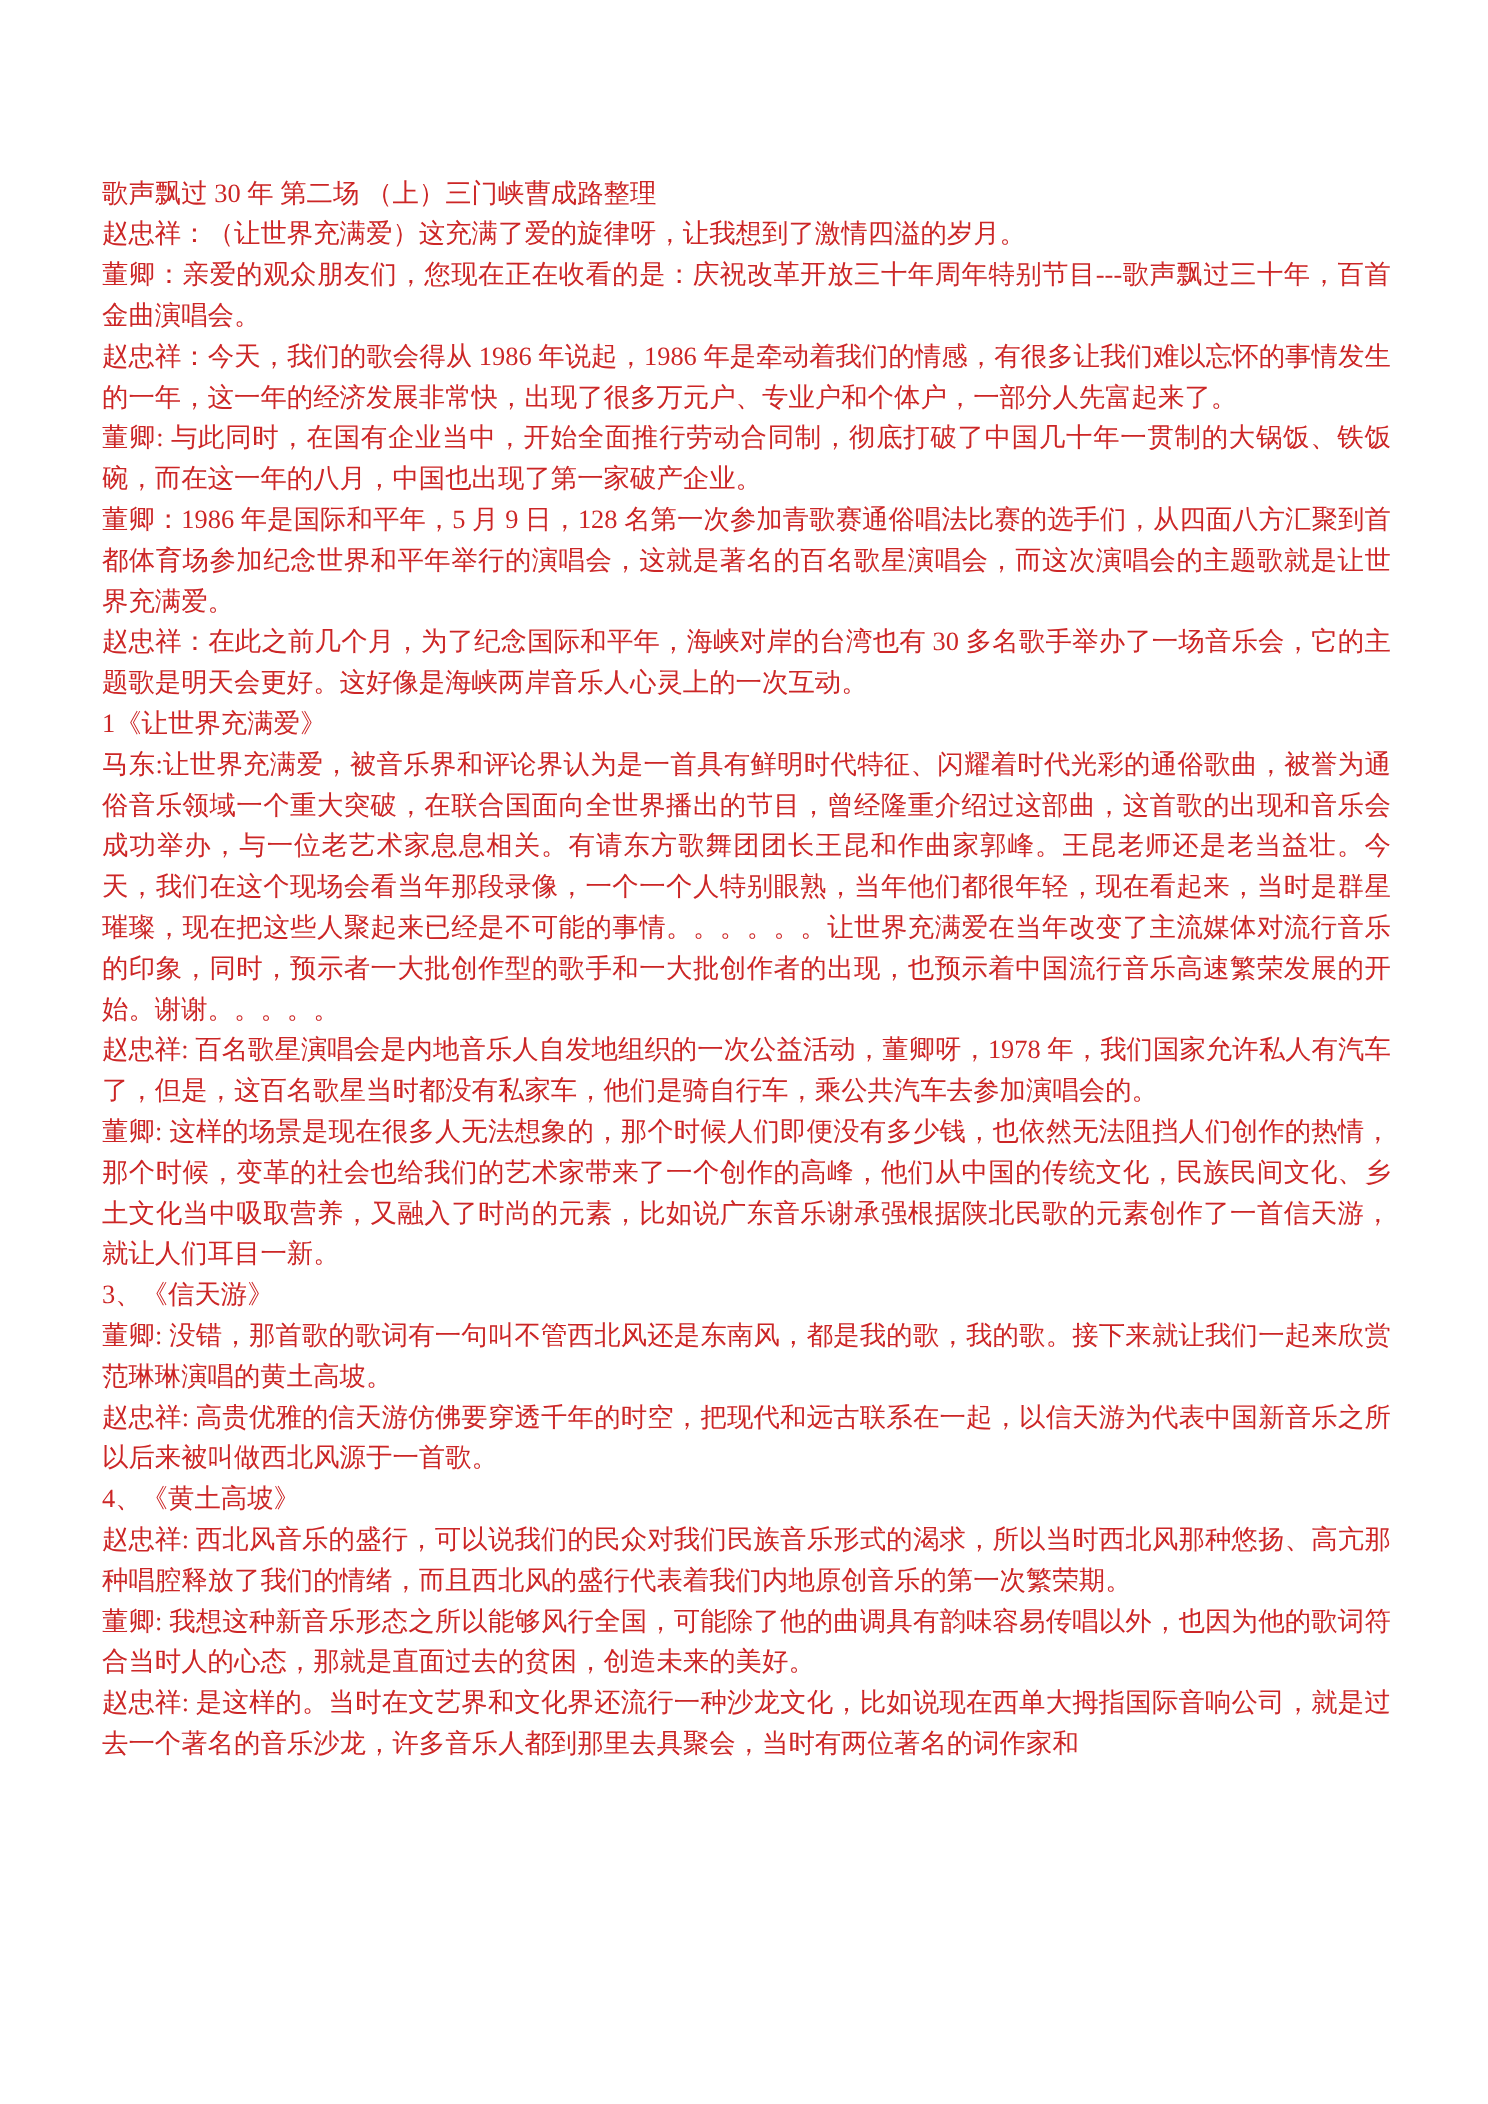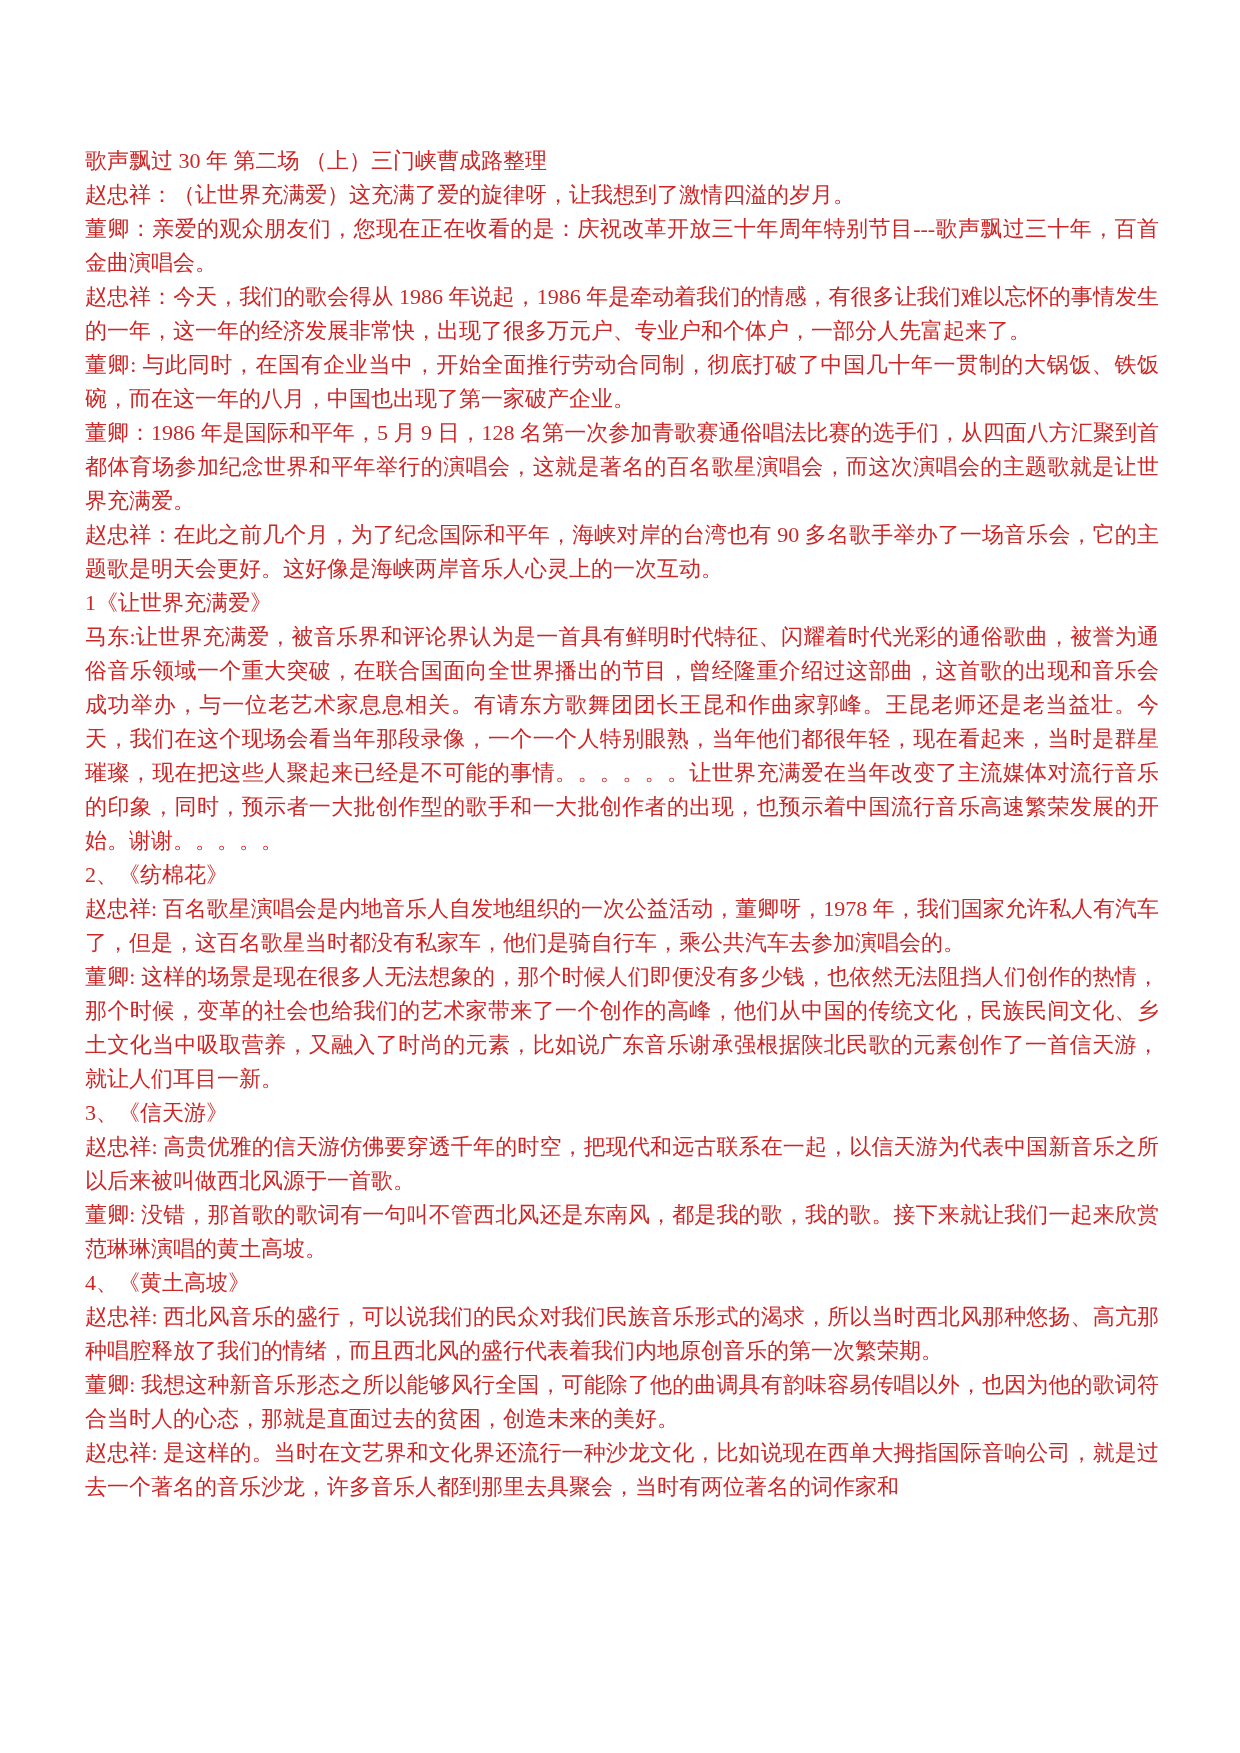--- a/index.html
+++ b/index.html
@@ -33,27 +33,26 @@
 <body>
 
 <main class="doc">
   <p class="line">歌声飘过 30 年 第二场 （上）三门峡曹成路整理</p>
   <div id="paragraphs">
       <p class="line">赵忠祥：（让世界充满爱）这充满了爱的旋律呀，让我想到了激情四溢的岁月。</p>
       <p class="line">董卿：亲爱的观众朋友们，您现在正在收看的是：庆祝改革开放三十年周年特别节目---歌声飘过三十年，百首金曲演唱会。</p>
       <p class="line">赵忠祥：今天，我们的歌会得从 1986 年说起，1986 年是牵动着我们的情感，有很多让我们难以忘怀的事情发生的一年，这一年的经济发展非常快，出现了很多万元户、专业户和个体户，一部分人先富起来了。</p>
       <p class="line">董卿: 与此同时，在国有企业当中，开始全面推行劳动合同制，彻底打破了中国几十年一贯制的大锅饭、铁饭碗，而在这一年的八月，中国也出现了第一家破产企业。</p>
       <p class="line">董卿：1986 年是国际和平年，5 月 9 日，128 名第一次参加青歌赛通俗唱法比赛的选手们，从四面八方汇聚到首都体育场参加纪念世界和平年举行的演唱会，这就是著名的百名歌星演唱会，而这次演唱会的主题歌就是让世界充满爱。</p>
-      <p class="line">赵忠祥：在此之前几个月，为了纪念国际和平年，海峡对岸的台湾也有 90 多名歌手举办了一场音乐会，它的主题歌是明天会更好。这好像是海峡两岸音乐人心灵上的一次互动。</p>
+      <p class="line">赵忠祥：在此之前几个月，为了纪念国际和平年，海峡对岸的台湾也有 30 多名歌手举办了一场音乐会，它的主题歌是明天会更好。这好像是海峡两岸音乐人心灵上的一次互动。</p>
       <p class="line">1《让世界充满爱》</p>
       <p class="line">马东:让世界充满爱，被音乐界和评论界认为是一首具有鲜明时代特征、闪耀着时代光彩的通俗歌曲，被誉为通俗音乐领域一个重大突破，在联合国面向全世界播出的节目，曾经隆重介绍过这部曲，这首歌的出现和音乐会成功举办，与一位老艺术家息息相关。有请东方歌舞团团长王昆和作曲家郭峰。王昆老师还是老当益壮。今天，我们在这个现场会看当年那段录像，一个一个人特别眼熟，当年他们都很年轻，现在看起来，当时是群星璀璨，现在把这些人聚起来已经是不可能的事情。。。。。。让世界充满爱在当年改变了主流媒体对流行音乐的印象，同时，预示者一大批创作型的歌手和一大批创作者的出现，也预示着中国流行音乐高速繁荣发展的开始。谢谢。。。。。</p>
-      <p class="line">2、《纺棉花》</p>
       <p class="line">赵忠祥: 百名歌星演唱会是内地音乐人自发地组织的一次公益活动，董卿呀，1978 年，我们国家允许私人有汽车了，但是，这百名歌星当时都没有私家车，他们是骑自行车，乘公共汽车去参加演唱会的。</p>
       <p class="line">董卿: 这样的场景是现在很多人无法想象的，那个时候人们即便没有多少钱，也依然无法阻挡人们创作的热情，那个时候，变革的社会也给我们的艺术家带来了一个创作的高峰，他们从中国的传统文化，民族民间文化、乡土文化当中吸取营养，又融入了时尚的元素，比如说广东音乐谢承强根据陕北民歌的元素创作了一首信天游，就让人们耳目一新。</p>
       <p class="line">3、《信天游》</p>
+      <p class="line">董卿: 没错，那首歌的歌词有一句叫不管西北风还是东南风，都是我的歌，我的歌。接下来就让我们一起来欣赏范琳琳演唱的黄土高坡。</p>
       <p class="line">赵忠祥: 高贵优雅的信天游仿佛要穿透千年的时空，把现代和远古联系在一起，以信天游为代表中国新音乐之所以后来被叫做西北风源于一首歌。</p>
-      <p class="line">董卿: 没错，那首歌的歌词有一句叫不管西北风还是东南风，都是我的歌，我的歌。接下来就让我们一起来欣赏范琳琳演唱的黄土高坡。</p>
       <p class="line">4、《黄土高坡》</p>
       <p class="line">赵忠祥: 西北风音乐的盛行，可以说我们的民众对我们民族音乐形式的渴求，所以当时西北风那种悠扬、高亢那种唱腔释放了我们的情绪，而且西北风的盛行代表着我们内地原创音乐的第一次繁荣期。</p>
       <p class="line">董卿: 我想这种新音乐形态之所以能够风行全国，可能除了他的曲调具有韵味容易传唱以外，也因为他的歌词符合当时人的心态，那就是直面过去的贫困，创造未来的美好。</p>
       <p class="line">赵忠祥: 是这样的。当时在文艺界和文化界还流行一种沙龙文化，比如说现在西单大拇指国际音响公司，就是过去一个著名的音乐沙龙，许多音乐人都到那里去具聚会，当时有两位著名的词作家和</p>
     </div>
 </main>
 
 </body></html>

